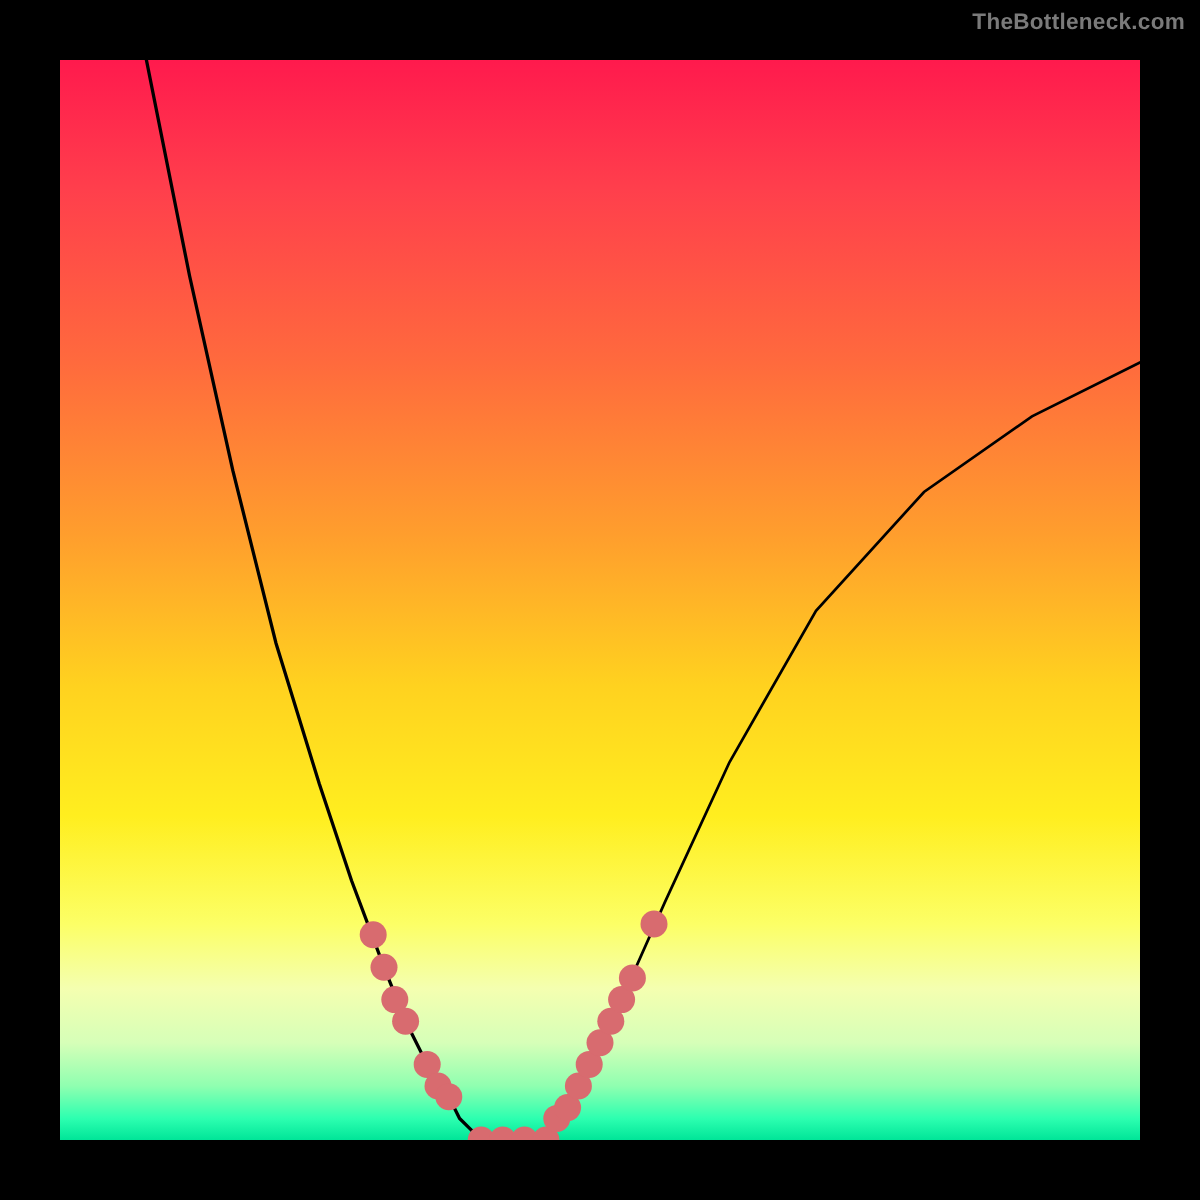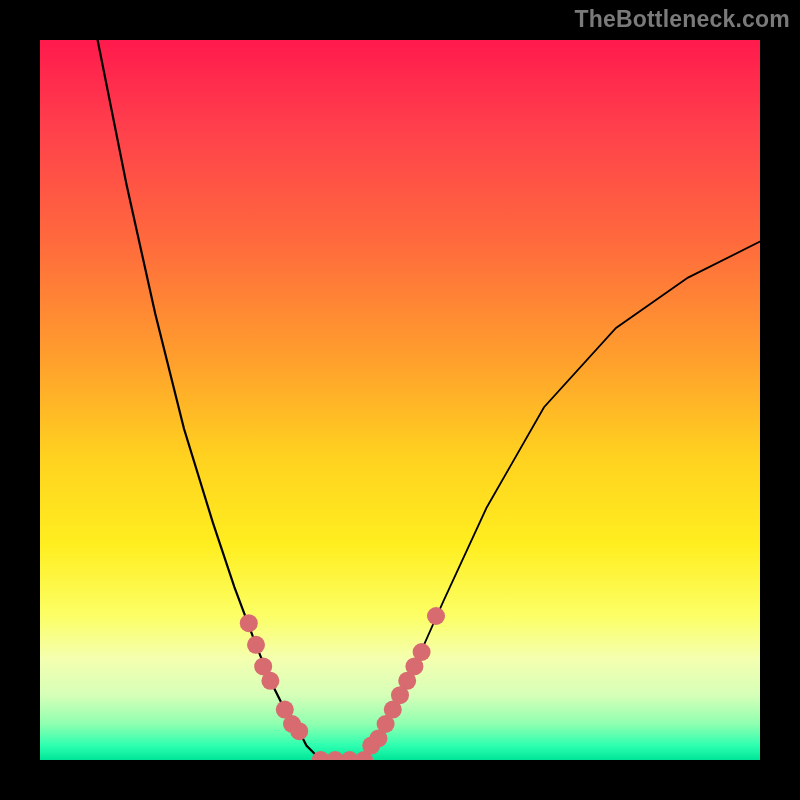--- a/index.html
+++ b/index.html
@@ -35,21 +35,21 @@
       #8fffb0 95%,
       #2dffb0 98%,
       #00e598 100%
     );
   }
   .watermark {
     position: absolute;
     top: 6px;
     right: 10px;
     font-family: Arial, Helvetica, sans-serif;
-    font-size: 23px;
+    font-size: 15px;
     font-weight: 600;
     color: #7a7a7a;
     letter-spacing: 0.2px;
     user-select: none;
   }
   svg.curves {
     position: absolute;
     left: 0;
     top: 0;
     width: 720px;

